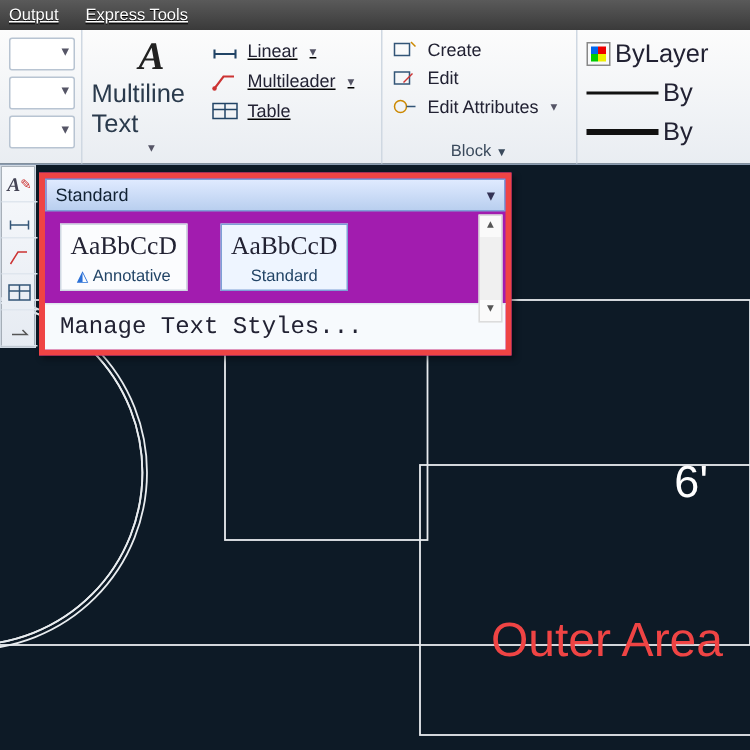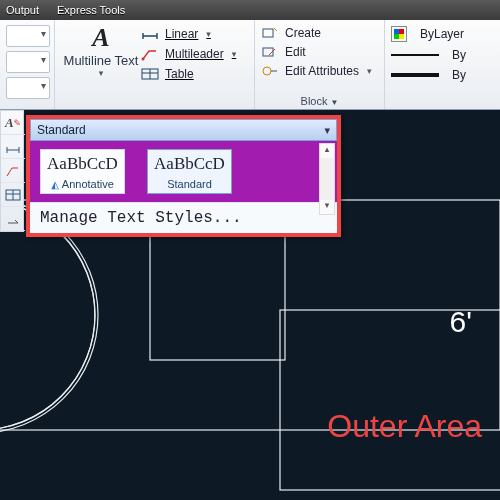--- a/index.html
+++ b/index.html
@@ -1,56 +1,56 @@
 <!DOCTYPE html>
 <html><head>
 <meta charset="utf-8">
 <style>
 * { box-sizing: border-box; margin: 0; padding: 0; font-family: "Segoe UI", Arial, sans-serif; }
 body { width: 500px; height: 500px; overflow: hidden; background: #0d1a26; }
 
 
 .menubar { height: 20px; background: linear-gradient(#5a5a5a,#3a3a3a); color: #fff; font-size: 11px; display: flex; align-items: center; padding-left: 6px; gap: 18px; }
-.menubar span { text-shadow: 0 1px 0 #000; }
+.menubar span { text-shadow: 0 1px 0 #000; text-decoration: underline; }
 
 
 .ribbon { height: 90px; background: linear-gradient(#fcfcfc,#e9edf2); border-bottom: 1px solid #8a9bb0; display: flex; }
 .panel { border-right: 1px solid #cfd8e2; padding: 3px 6px 2px 6px; display: flex; flex-direction: column; }
 .panel-body { flex: 1; display: flex; align-items: flex-start; }
 .panel-label { font-size: 11px; color: #3a4a5c; text-align: center; padding-top: 1px; }
 .panel-label .drop { font-size: 8px; margin-left: 3px; }
 
 
 .p-left { width: 55px; }
 .p-left .slot { width: 44px; height: 22px; border: 1px solid #b8c4d2; background: #fff; margin: 2px 0; border-radius: 2px; position: relative; }
 .p-left .slot::after { content:"▾"; position:absolute; right:3px; top:2px; font-size:10px; color:#556; }
 
 
 .p-ann { width: 200px; }
 .mtext { display:flex; flex-direction:column; align-items:center; width:80px; padding-top:2px; }
 .mtext .bigA { font: italic 700 26px "Times New Roman", serif; color:#222; line-height:1; }
-.mtext .lbl { font-size: 13px; color:#2a3a4c; margin-top:2px; }
+.mtext .lbl { font-size: 17px; color:#2a3a4c; margin-top:2px; }
 .mtext .drp { font-size:9px; color:#556; }
 .ann-rows { display:flex; flex-direction:column; gap:6px; padding-top:4px;text-decoration:underline; }
 .row-item { display:flex; align-items:center; gap:6px; font-size:12px; color:#223; }
 .row-item .ic { width:18px; height:14px; display:flex; align-items:center; justify-content:center; }
 .row-item .dd { font-size:9px; color:#556; margin-left:2px; }
 
 
 .p-block { width: 130px; }
 .insert-btn { display:flex; flex-direction:column; align-items:center; width:45px; padding-top:2px; }
 .insert-btn .ic { width:28px; height:26px; display:flex; align-items:center; justify-content:center; }
 .insert-btn .lbl { font-size:11px; color:#2a3a4c; }
 .block-rows { display:flex; flex-direction:column; gap:5px; padding-top:3px; }
 .block-rows .row-item { font-size:12px; }
 
 
 .p-prop { width: 115px; border-right:none; }
 .prop-rows { display:flex; flex-direction:column; gap:6px; padding-top:3px; width:100%; }
-.prop-row { display:flex; align-items:center; gap:13px; font-size:12px; color:#223; }
+.prop-row { display:flex; align-items:center; gap:3px; font-size:17px; color:#223; }
 .colorsw { width:16px; height:16px; border:1px solid #888; position:relative; }
 .colorsw::before { content:""; position:absolute; inset:2px; background:
   conic-gradient(#e00 0 90deg,#ee0 90deg 180deg,#0c0 180deg 270deg,#06e 270deg 360deg);}
 .line-sw { width:48px; height:2px; background:#111; }
 .line-sw.thick { height:4px; }
 
 
 .side-toolbar { position:absolute; left:0; top:110px; width:24px; background:linear-gradient(#f7f9fc,#e6ebf2); border:1px solid #cfd8e2; }
 .side-toolbar .sbtn { width:24px; height:24px; border-bottom:1px solid #dfe6ee; display:flex; align-items:center; justify-content:center; font-size:13px; color:#445; }
 

